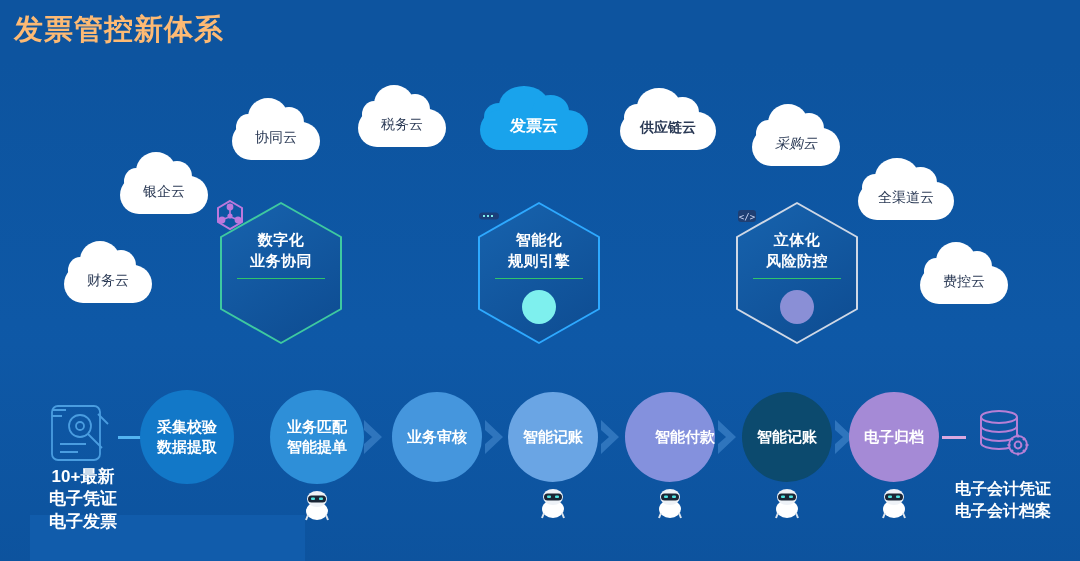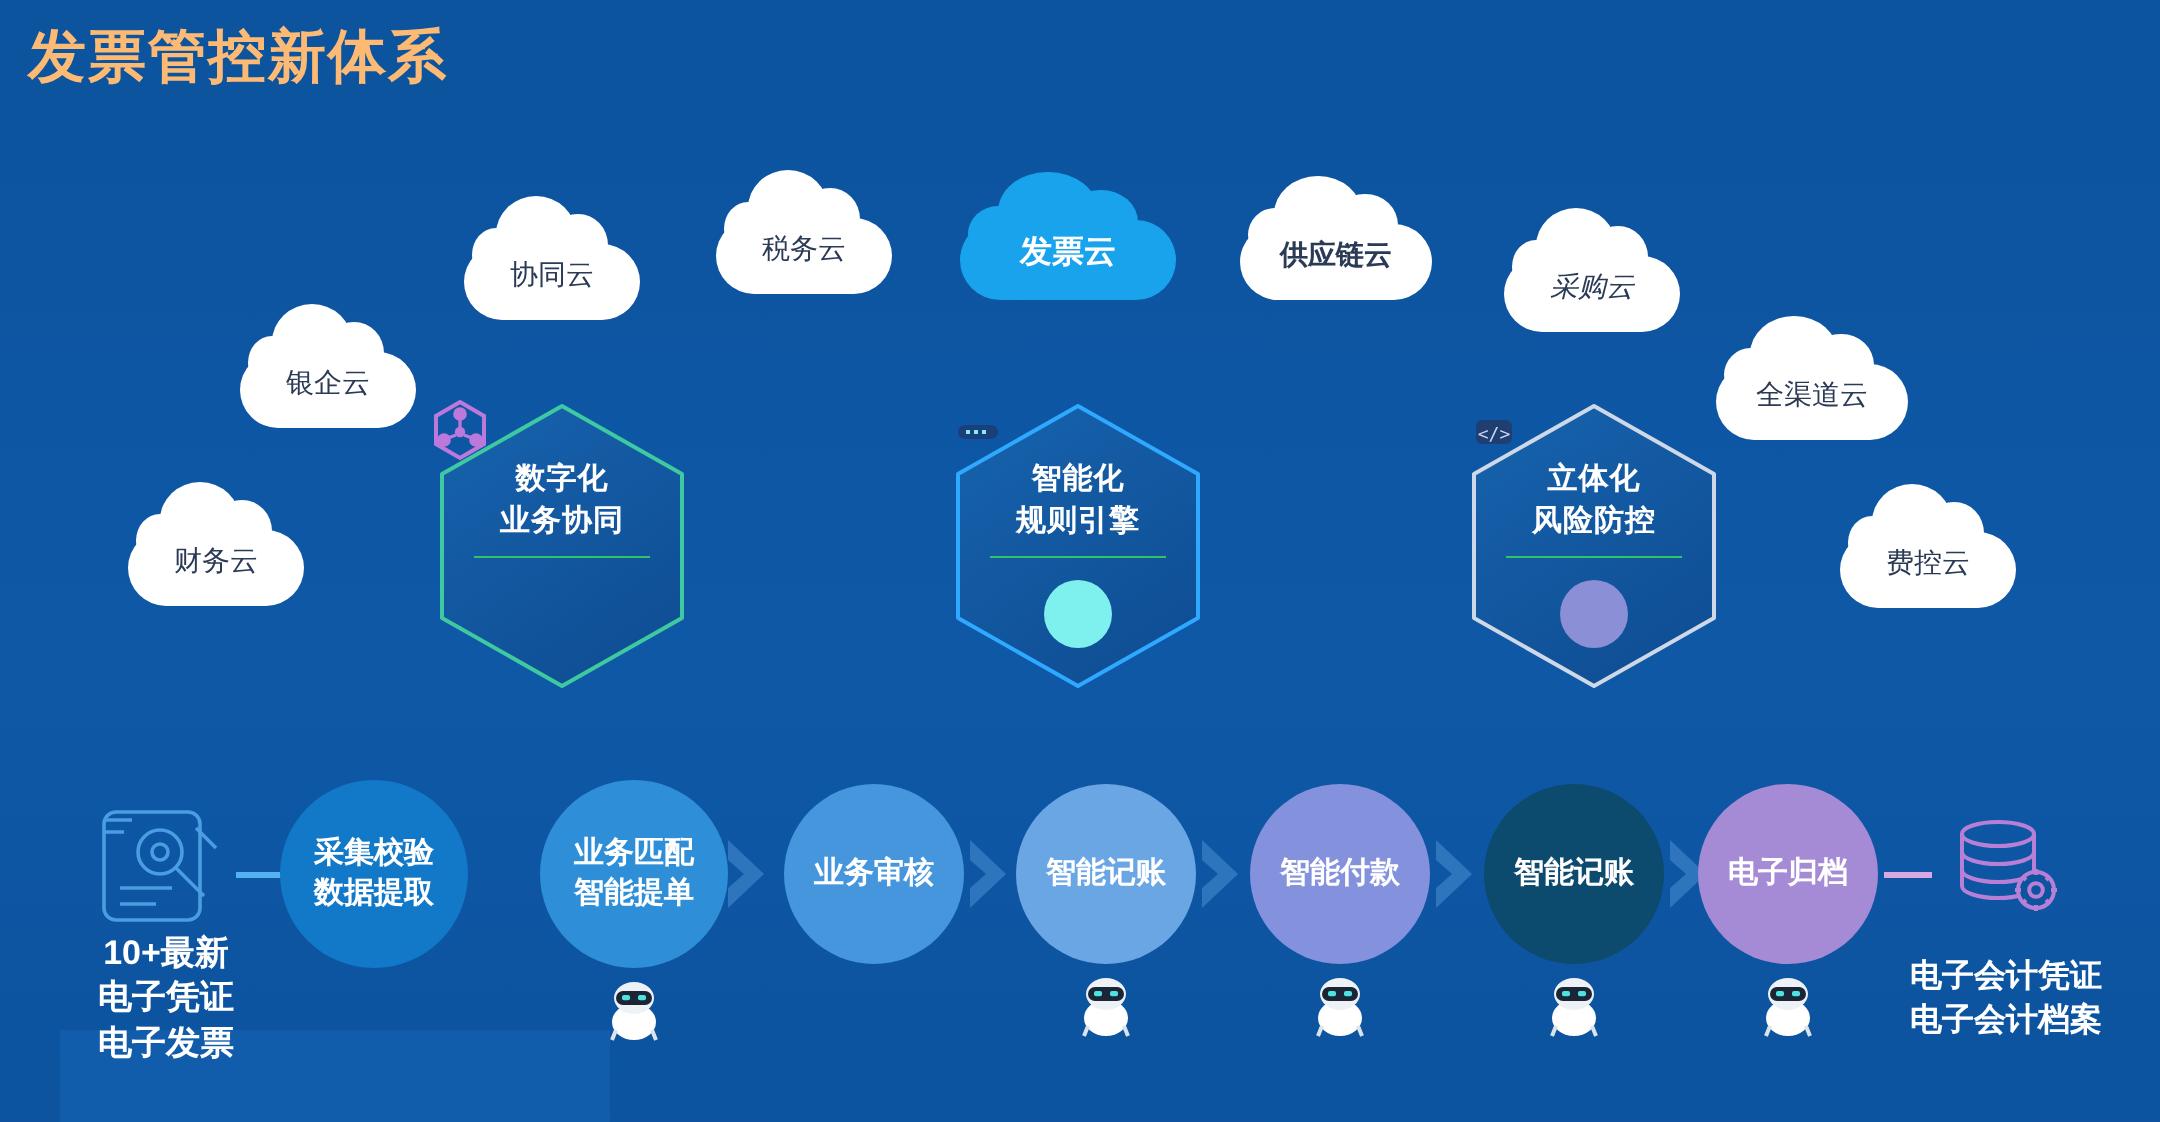--- a/index.html
+++ b/index.html
@@ -362,21 +362,21 @@
         </div>
       </div>
       <div class="robot" style="left: 536px; top: 485px;"><svg width="34" height="34" viewBox="0 0 34 34">
           <ellipse cx="17" cy="24" rx="11" ry="9" fill="#ffffff"></ellipse>
           <ellipse cx="17" cy="12" rx="10" ry="8" fill="#eef2f7"></ellipse>
           <rect x="8" y="8.5" width="18" height="7" rx="3.5" fill="#1a2535"></rect>
           <rect x="11" y="10.5" width="4" height="2.6" rx="1" fill="#4fe3e0"></rect>
           <rect x="19" y="10.5" width="4" height="2.6" rx="1" fill="#4fe3e0"></rect>
           <path d="M8 28 l-2 5 M26 28 l2 5" stroke="#dbe3ec" stroke-width="2" fill="none"></path>
         </svg></div>
-      <div class="flow-node" style="left: 625px; top: 392px; width: 90px; height: 90px; background: rgb(132, 145, 221);">
+      <div class="flow-node" style="left: 625px; top: 392px; width: 90px; height: 90px; background: rgb(132, 145, 221); justify-content: flex-end;">
         <div class="n-label">
           <div>智能付款</div>
         </div>
       </div>
       <div class="robot" style="left: 653px; top: 485px;"><svg width="34" height="34" viewBox="0 0 34 34">
           <ellipse cx="17" cy="24" rx="11" ry="9" fill="#ffffff"></ellipse>
           <ellipse cx="17" cy="12" rx="10" ry="8" fill="#eef2f7"></ellipse>
           <rect x="8" y="8.5" width="18" height="7" rx="3.5" fill="#1a2535"></rect>
           <rect x="11" y="10.5" width="4" height="2.6" rx="1" fill="#4fe3e0"></rect>
           <rect x="19" y="10.5" width="4" height="2.6" rx="1" fill="#4fe3e0"></rect>

